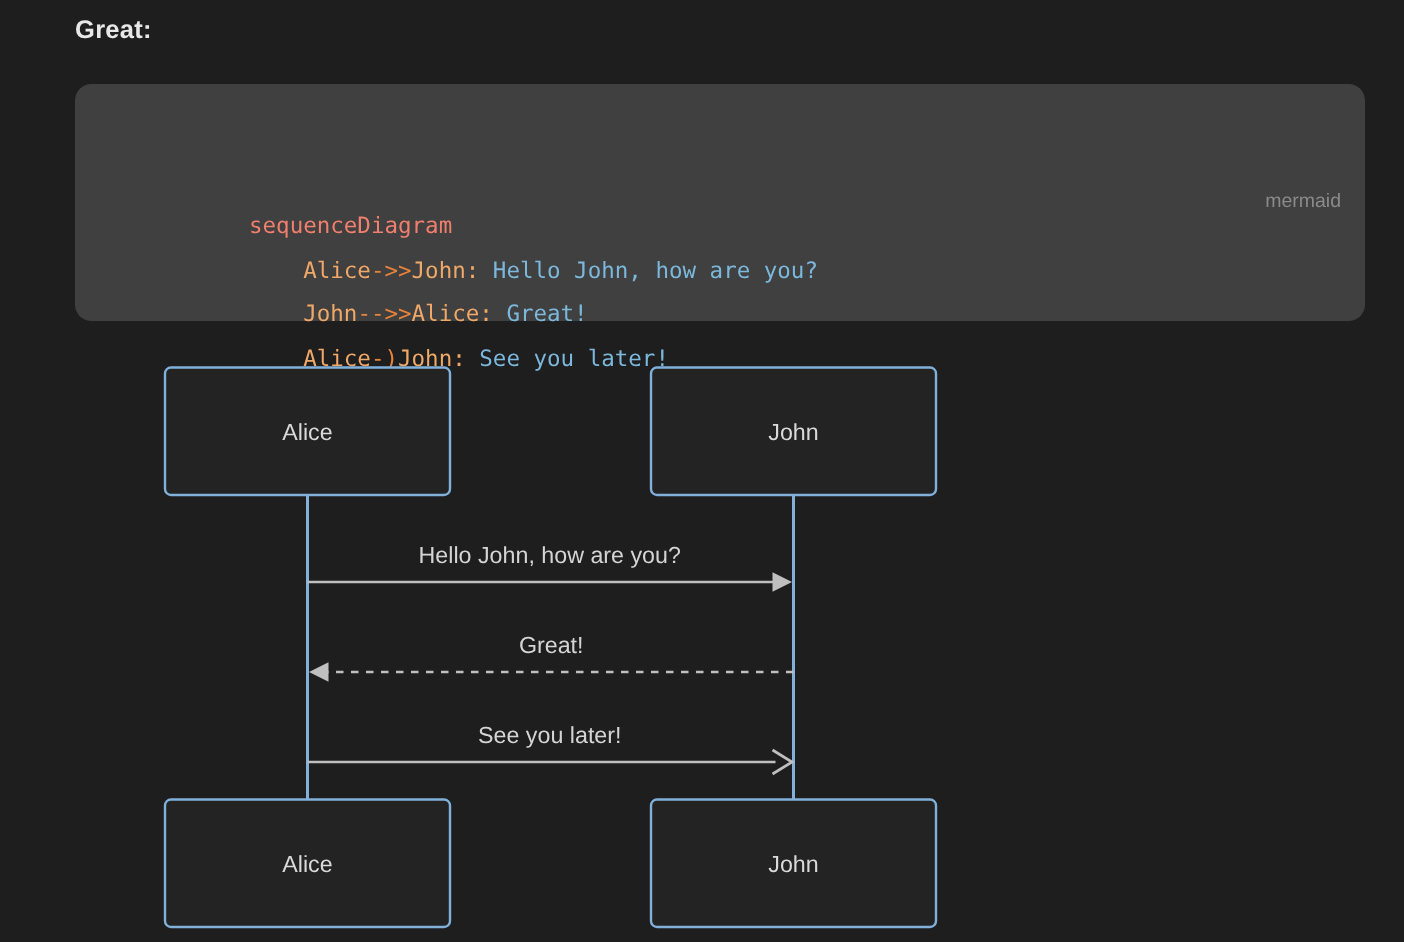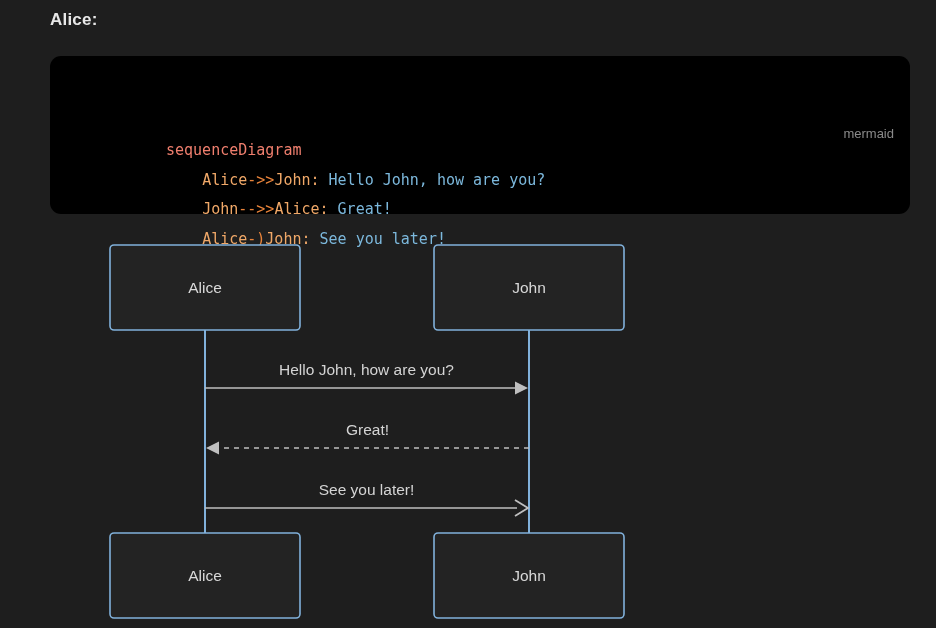--- a/index.html
+++ b/index.html
@@ -20,21 +20,21 @@
     font-weight: bold;
     color: #e8e8e8;
     letter-spacing: 0.2px;
   }
 
   
   .code-block {
     position: absolute;
     left: 50px; top: 56px;
     width: 860px; height: 158px;
-    background: #000000;
+    background: #404040;
     border-radius: 11px;
   }
   .lang-label {
     position: absolute;
     right: 16px; top: 70px;
     font-size: 13px;
     color: #8a8a8a;
     font-family: "Liberation Sans", sans-serif;
   }
   .code-lines {
@@ -69,21 +69,21 @@
     font-family: "Liberation Sans", sans-serif;
     font-size: 15.5px;
     fill: #d4d4d4;
   }
 </style>
 </head>
 <body>
 
 <div class="page">
 
-  <div class="code-heading">Alice:</div>
+  <div class="code-heading">Great:</div>
 
   <div class="code-block">
     <div class="lang-label">mermaid</div>
     <div class="code-lines" id="code-lines"><div class="code-line"><span class="tok-keyword">sequenceDiagram</span></div><div class="code-line"><span>    </span><span class="tok-actor">Alice</span><span class="tok-arrow">-&gt;&gt;</span><span class="tok-actor">John</span><span class="tok-colon">:</span><span class="tok-msg"> Hello John, how are you?</span></div><div class="code-line"><span>    </span><span class="tok-actor">John</span><span class="tok-arrow">--&gt;&gt;</span><span class="tok-actor">Alice</span><span class="tok-colon">:</span><span class="tok-msg"> Great!</span></div><div class="code-line"><span>    </span><span class="tok-actor">Alice</span><span class="tok-arrow">-)</span><span class="tok-actor">John</span><span class="tok-colon">:</span><span class="tok-msg"> See you later!</span></div></div>
   </div>
 
   <div class="diagram">
     <svg id="diagram-svg" width="936" height="398" viewBox="0 0 936 398">
         <line x1="205" y1="100" x2="205" y2="303" stroke="#81b1db" stroke-width="2"></line>
         <line x1="529" y1="100" x2="529" y2="303" stroke="#81b1db" stroke-width="2"></line>

